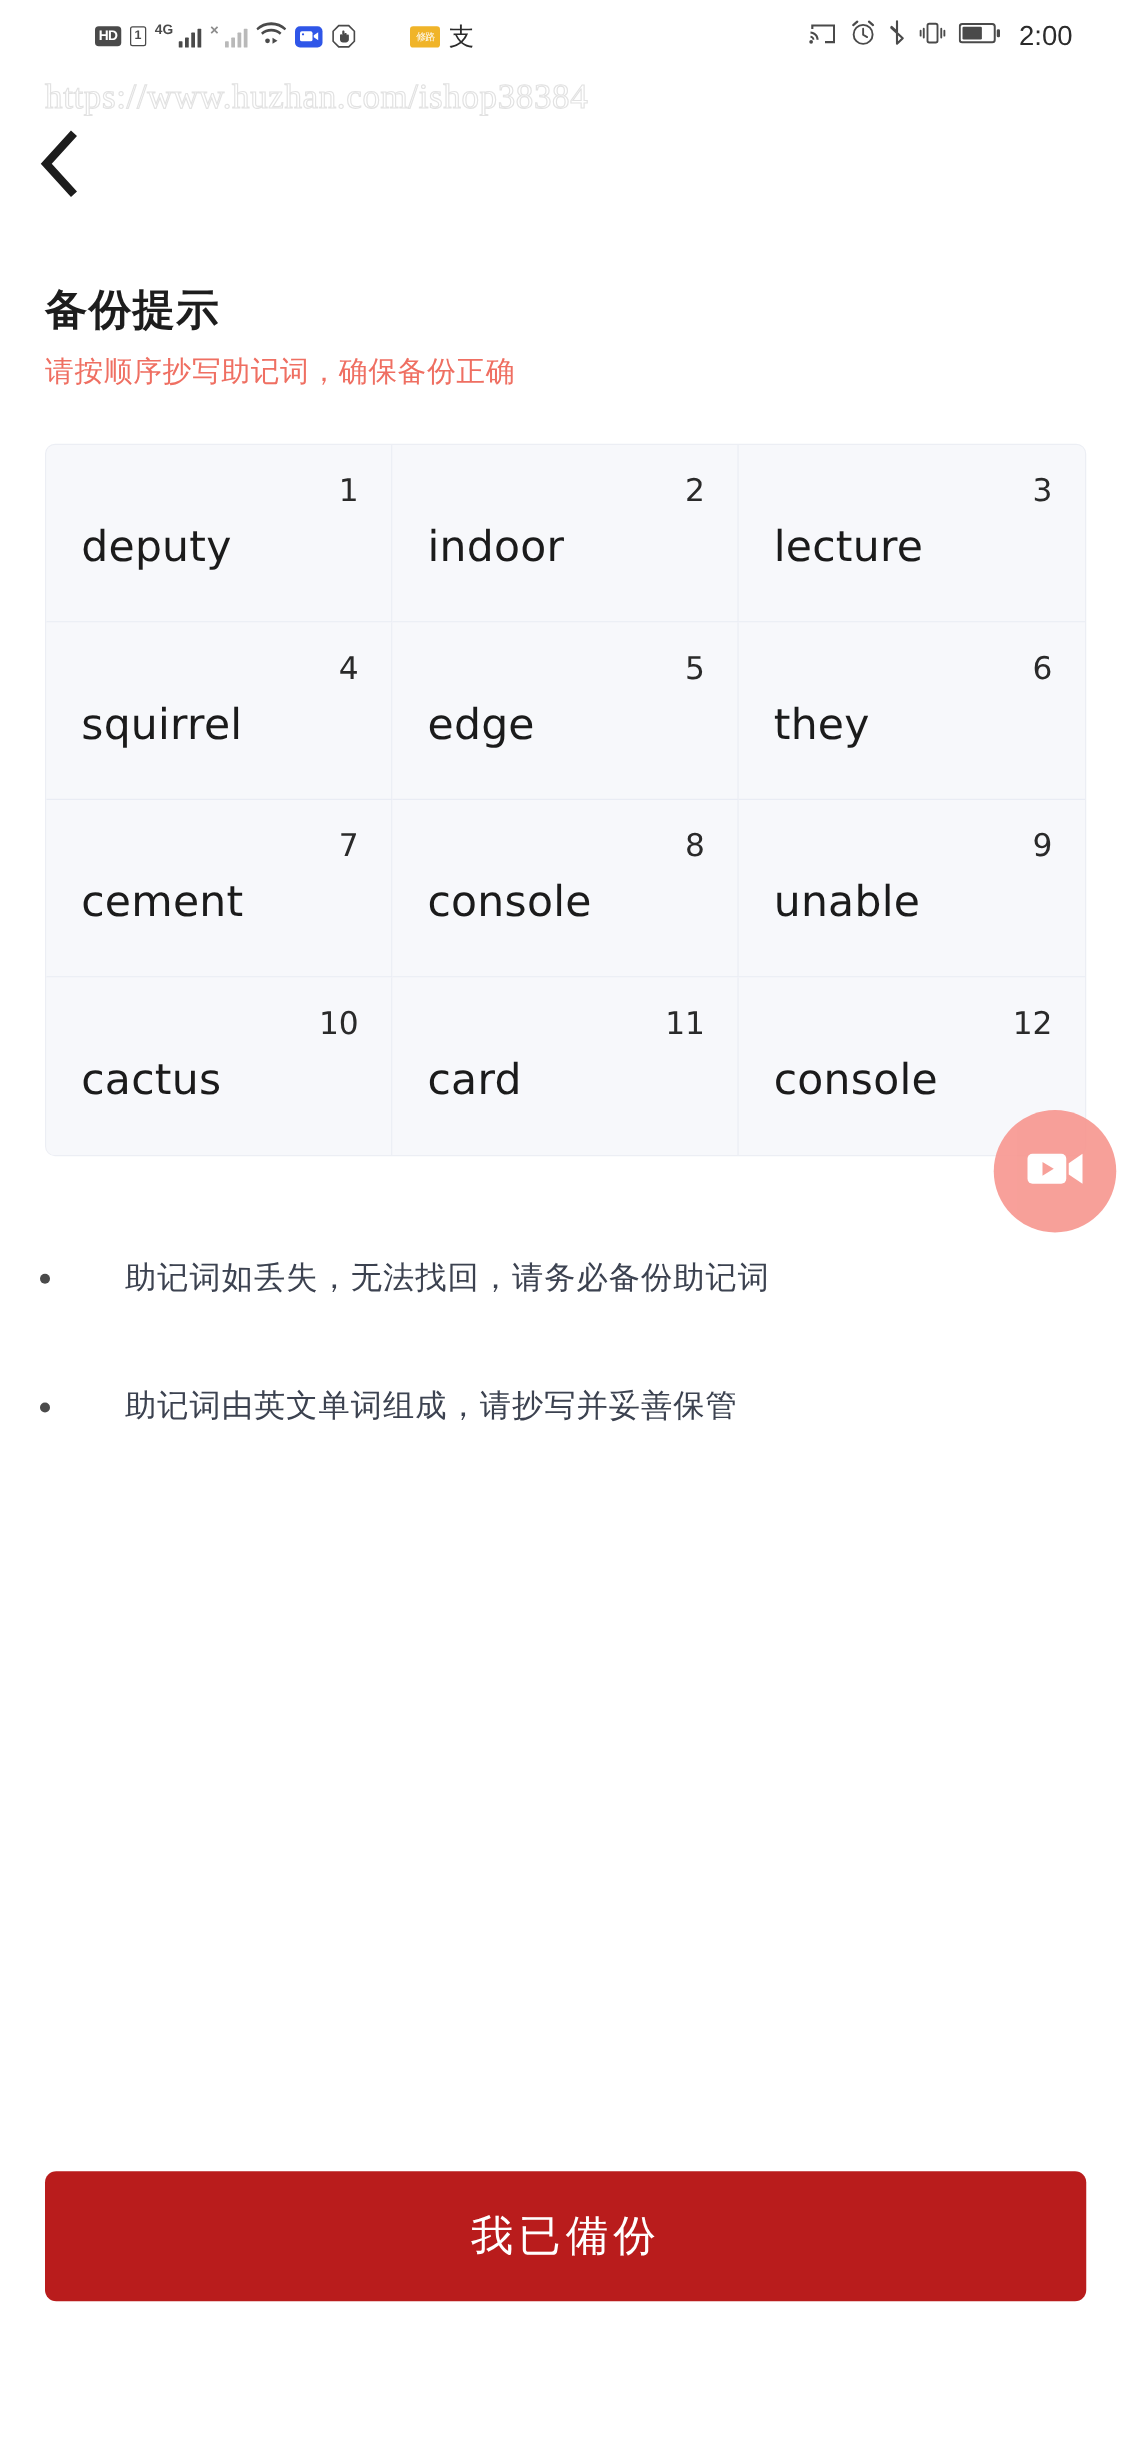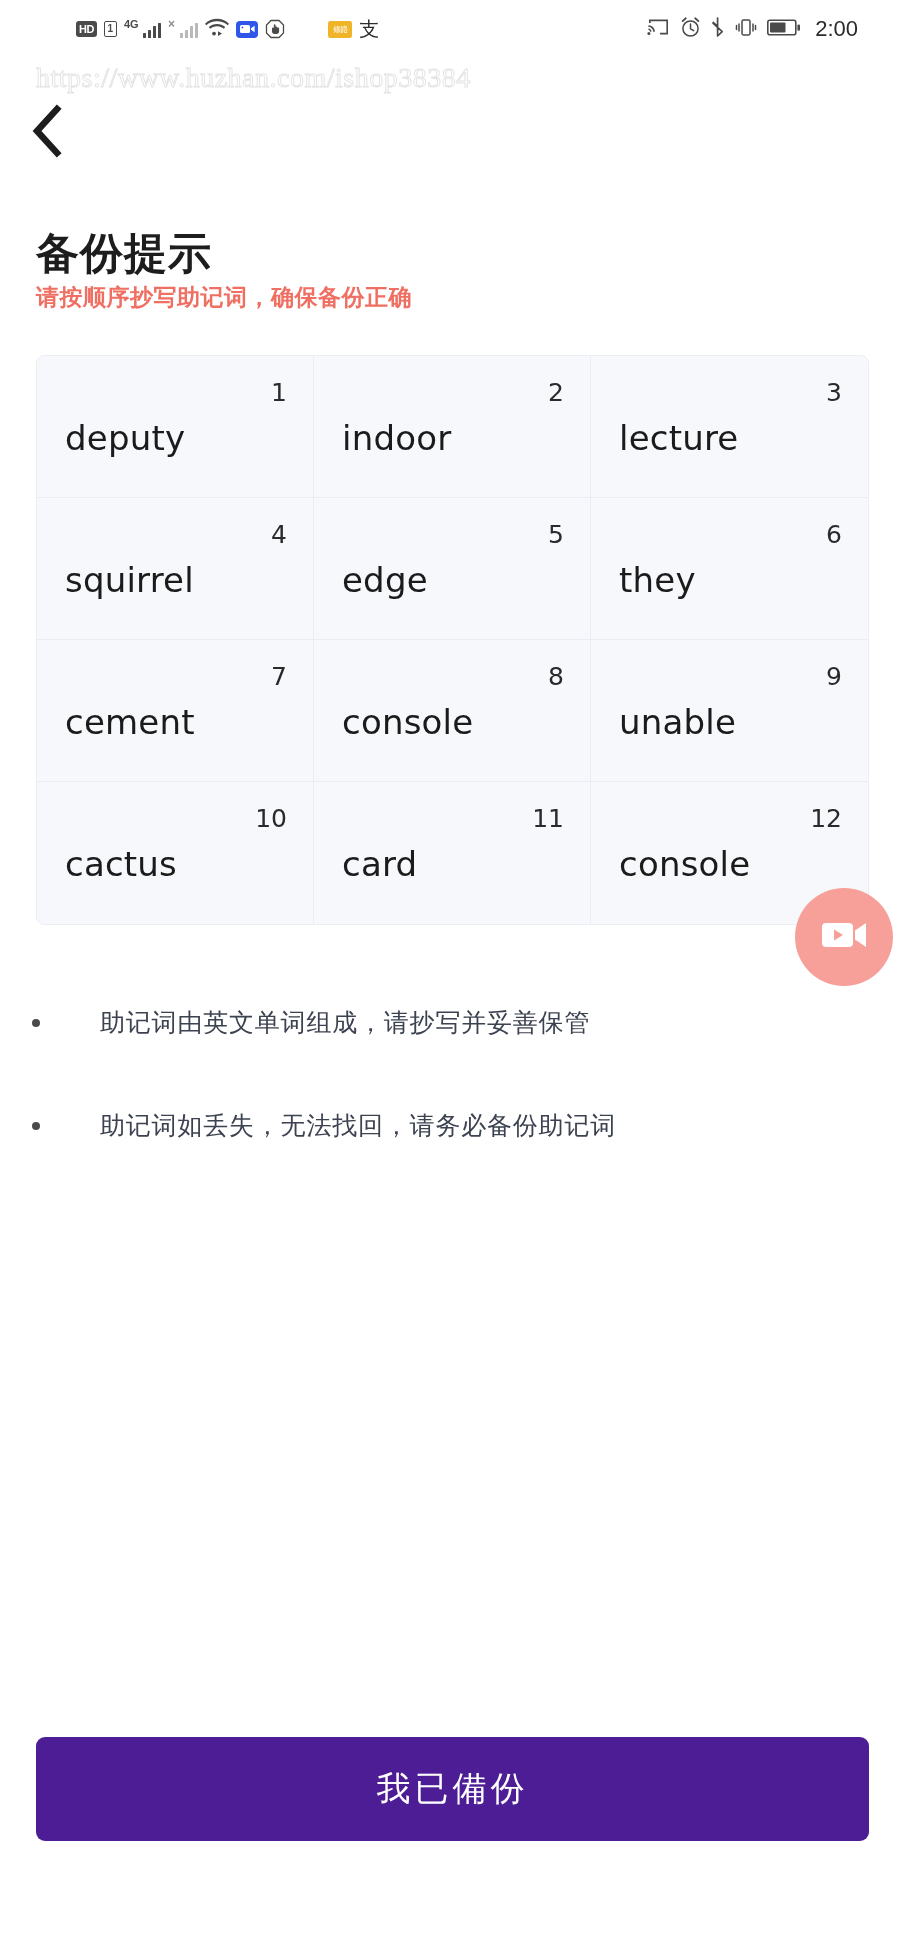--- a/index.html
+++ b/index.html
@@ -159,33 +159,33 @@
     align-items: center;
     justify-content: flex-start;
     cursor: pointer;
   }
 
   
   .page-title {
     position: absolute;
     top: 225px;
     left: 36px;
-    font-size: 43px;
+    font-size: 34px;
     font-weight: bold;
     color: #1d1d1d;
     letter-spacing: 1px;
   }
   .page-subtitle {
     position: absolute;
     top: 282px;
     left: 36px;
     font-size: 23px;
     color: #ef6f62;
     letter-spacing: 0.5px;
-    font-weight: 700;
+    font-weight: 400;
   }
 
   
   .grid-card {
     position: absolute;
     top: 355px;
     left: 36px;
     width: 833px;
     border: 1px solid #eceef4;
     border-radius: 8px;
@@ -265,21 +265,21 @@
     line-height: 1.4;
   }
 
   
   .primary-btn {
     position: absolute;
     left: 36px;
     top: 1737px;
     width: 833px;
     height: 104px;
-    background: #4c1d95;
+    background: #b91c1c;
     border: none;
     border-radius: 9px;
     color: #ffffff;
     font-size: 34px;
     letter-spacing: 4px;
     font-family: "Liberation Sans", sans-serif;
     cursor: pointer;
   }
 </style>
 </head>
@@ -439,23 +439,23 @@
         <rect x="1" y="4" width="31" height="24" rx="4" fill="#ffffff"></rect>
         <path d="M34 11.5l11-7.5v24l-11-7.5z" fill="#ffffff"></path>
         <path d="M13 10.5l9 5.5-9 5.5z" fill="#f79891"></path>
       </svg>
     </span>
   </div>
 
   <div class="notes" id="notes-list">
       <div class="note-row">
         <span class="note-dot"></span>
-        <span class="note-text">助记词由英文单词组成，请抄写并妥善保管</span>
+        <span class="note-text">助记词如丢失，无法找回，请务必备份助记词</span>
       </div>
       <div class="note-row">
         <span class="note-dot"></span>
-        <span class="note-text">助记词如丢失，无法找回，请务必备份助记词</span>
+        <span class="note-text">助记词由英文单词组成，请抄写并妥善保管</span>
       </div>
     </div>
 
   <button class="primary-btn">我已備份</button>
 
 </div>
 
 </body></html>

